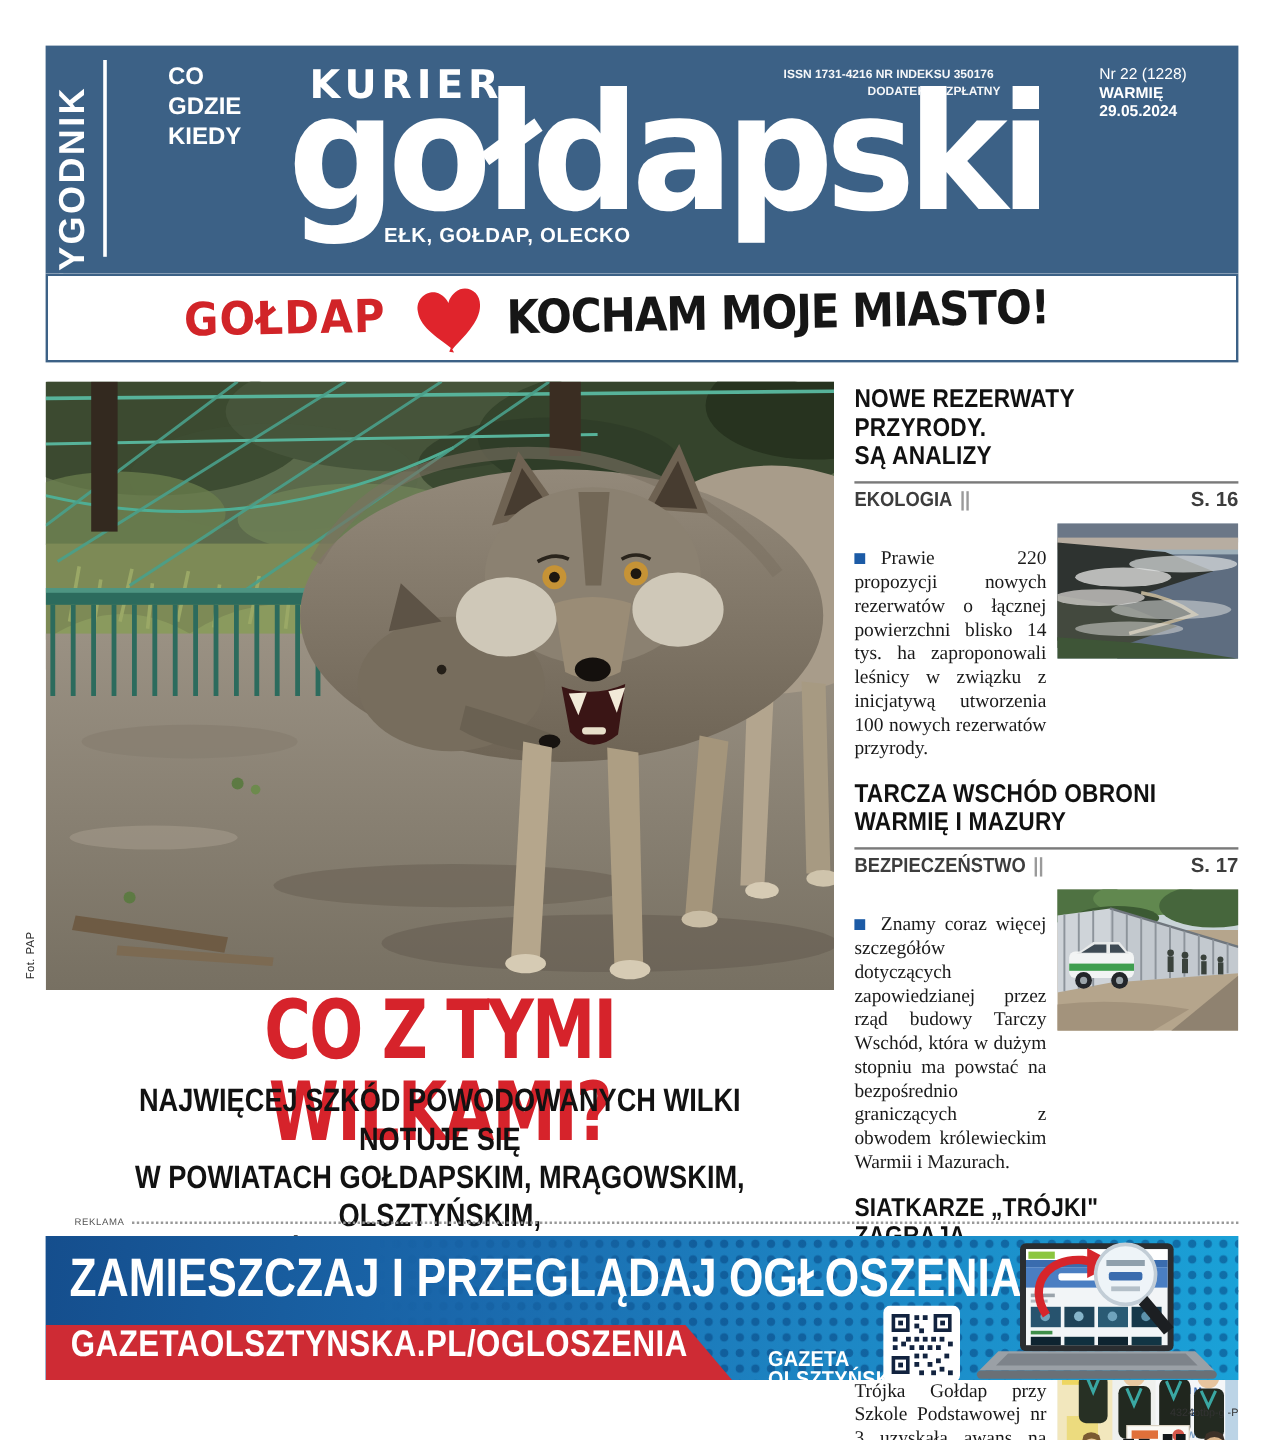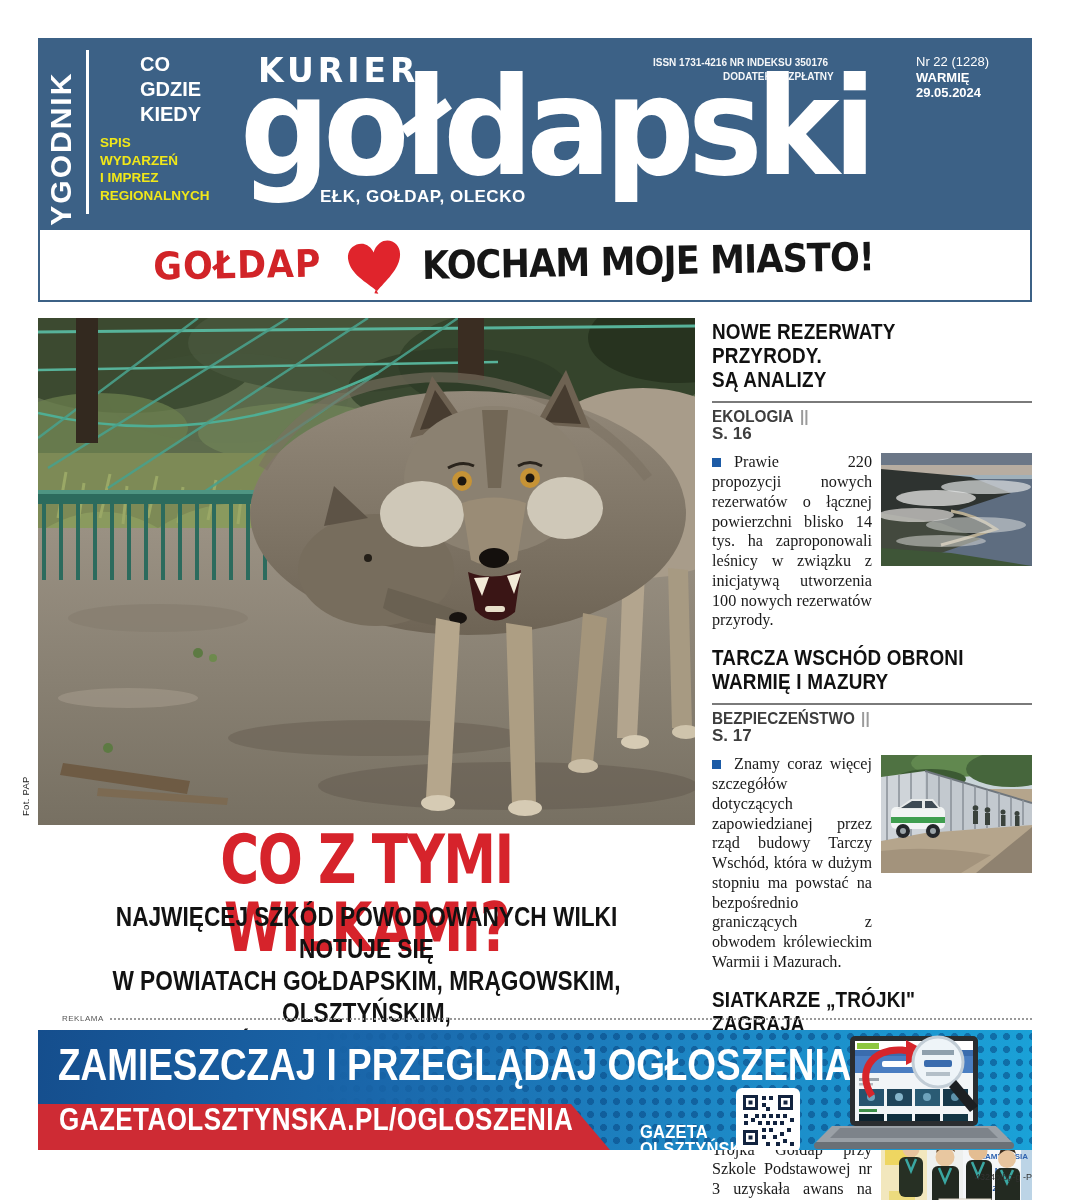--- a/index.html
+++ b/index.html
@@ -41,26 +41,26 @@
   .subhead .wrap{display:inline-block;transform:scaleX(.84);transform-origin:center top;
                  font:bold 27px/1.18 "Liberation Sans",sans-serif;color:#121212;white-space:pre-line;}
   .subhead b{font-weight:bold;}
 
   
   .sidecol{position:absolute;left:712px;top:320px;width:320px;}
   .story{margin-bottom:15px;}
   .story-title{font:bold 21.5px/1.12 "Liberation Sans",sans-serif;color:#111;
                transform:scaleX(.88);transform-origin:left top;white-space:pre-line;letter-spacing:.2px;}
   .story-rule{border-top:2px solid #7a7a7a;margin:9px 0 5px 0;}
-  .cat-row{display:flex;justify-content:space-between;align-items:baseline;flex-direction:column;}
+  .cat-row{display:flex;justify-content:space-between;align-items:baseline;}
   .cat-label{font:bold 17px/1 "Liberation Sans",sans-serif;color:#3d3d3d;transform:scaleX(.9);transform-origin:left center;}
   .cat-label .bars{color:#9a9a9a;font-weight:bold;margin-left:7px;}
   .cat-page{font:bold 17px/1 "Liberation Sans",sans-serif;color:#3d3d3d;}
   .story-body{display:flex;gap:9px;margin-top:11px;}
-  .story-text{width:160px;font:16.2px/1.22 "Liberation Serif",serif;color:#1a1a1a;text-align:justify;}
+  .story-text{width:160px;font:16.2px/1.22 "Liberation Serif",serif;color:#1a1a1a;text-align:justify;margin-top:20px;}
   .bullet{display:inline-block;width:9px;height:9px;background:#1c5ba6;margin-right:13px;}
   .story-photo{flex:0 0 151px;overflow:hidden;}
   .story-photo svg{display:block;}
 
   
   .reklama-row{position:absolute;left:38px;top:1014px;width:994px;display:flex;align-items:center;gap:6px;}
   .reklama-lbl{font:8px "Liberation Sans",sans-serif;color:#555;letter-spacing:.5px;padding-left:24px;}
   .reklama-dots{flex:1;border-top:2px dotted #999;height:0;}
   .ad{position:absolute;left:38px;top:1030px;width:994px;height:120px;
       background:linear-gradient(97deg,#154e8d 0%,#1a67ab 34%,#1d86c4 66%,#1aa2d8 100%);overflow:hidden;}
@@ -90,24 +90,20 @@
 <body>
 
 <div id="page">
 
   <div class="masthead">
     <div class="tygodnik">TYGODNIK</div>
     <div class="mast-vline"></div>
     <div class="mast-white-list pre">CO
 GDZIE
 KIEDY</div>
-    <div class="mast-yellow-list pre">SPIS
-WYDARZEŃ
-I IMPREZ
-REGIONALNYCH</div>
     <div class="kurier">KURIER</div>
     <div class="goldapski">gołdapski</div>
     <div class="region-line">EŁK, GOŁDAP, OLECKO</div>
     <div class="issn-block">
       <div>ISSN 1731-4216    NR INDEKSU 350176</div>
       <div class="l2">DODATEK BEZPŁATNY</div>
     </div>
     <div class="date-block">
       <div>Nr 22 (1228)</div>
       <div class="b">WARMIĘ</div>

